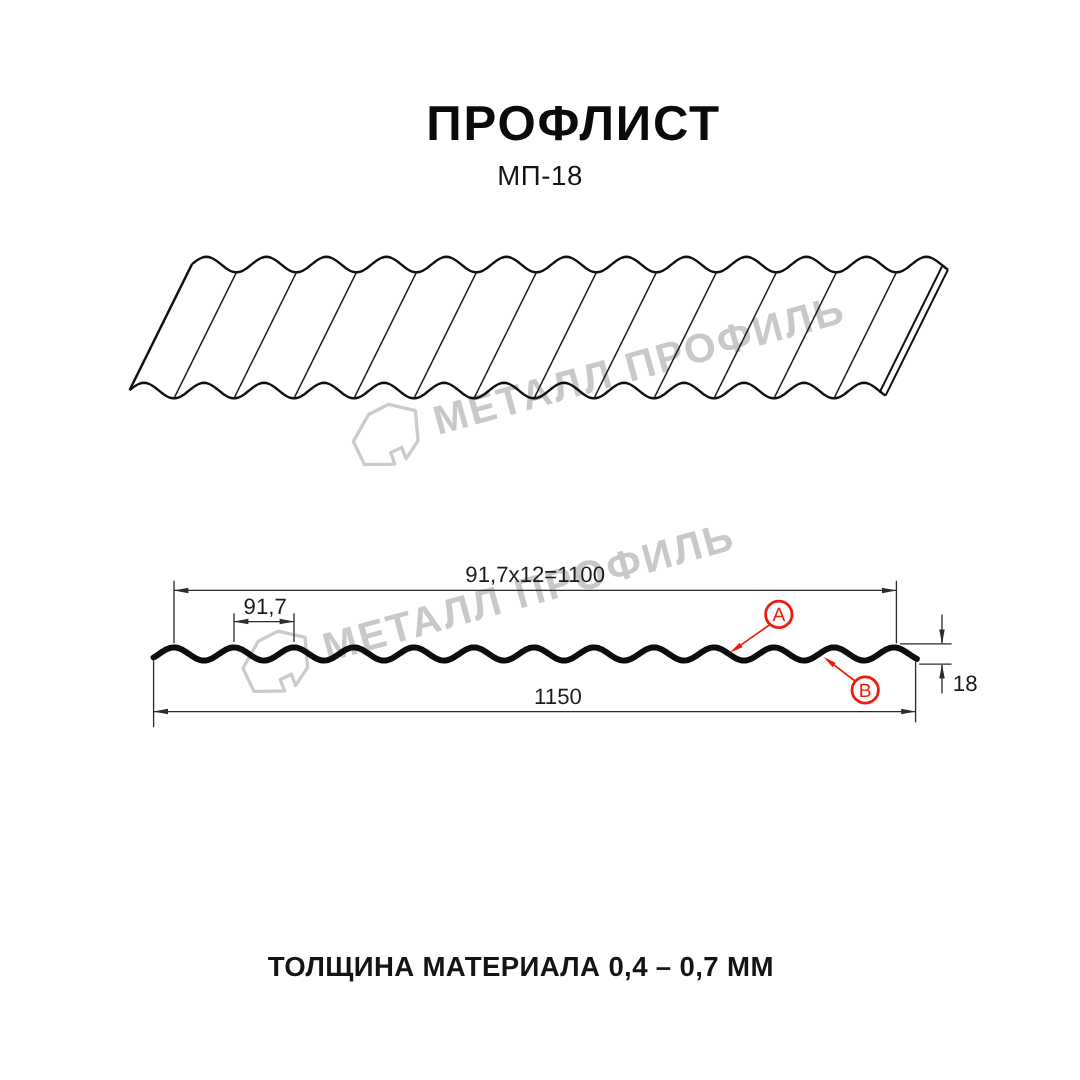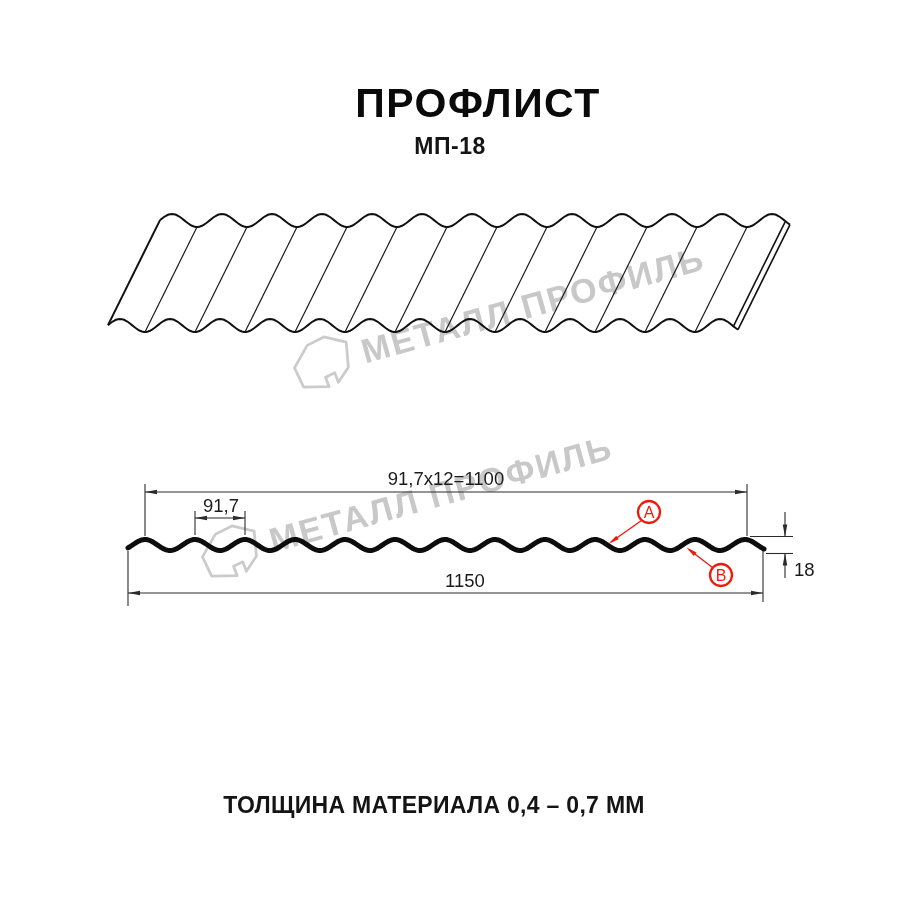--- a/index.html
+++ b/index.html
@@ -7,21 +7,21 @@
     position:relative;width:900px;height:900px;background:#fff;overflow:hidden;
     font-family:"Liberation Sans","DejaVu Sans",sans-serif;
   }
   
   .title{
     position:absolute;left:0;top:80px;width:900px;text-align:center;
     font-size:41px;font-weight:800;letter-spacing:1.5px;color:#0a0a0a;padding-left:28px;
   }
   .subtitle{
     position:absolute;left:0;top:133px;width:900px;text-align:center;
-    font-size:23px;font-weight:700;letter-spacing:0.5px;color:#141414;
+    font-size:23px;font-weight:400;letter-spacing:0.5px;color:#141414;
   }
   
   .footer-note{
     position:absolute;left:0;top:792px;width:868px;text-align:center;
     font-size:23px;font-weight:700;letter-spacing:0.3px;color:#141414;
   }
   
   .watermark{
     position:absolute;display:flex;align-items:center;gap:9px;
     transform:rotate(-15.5deg);z-index:1;pointer-events:none;

